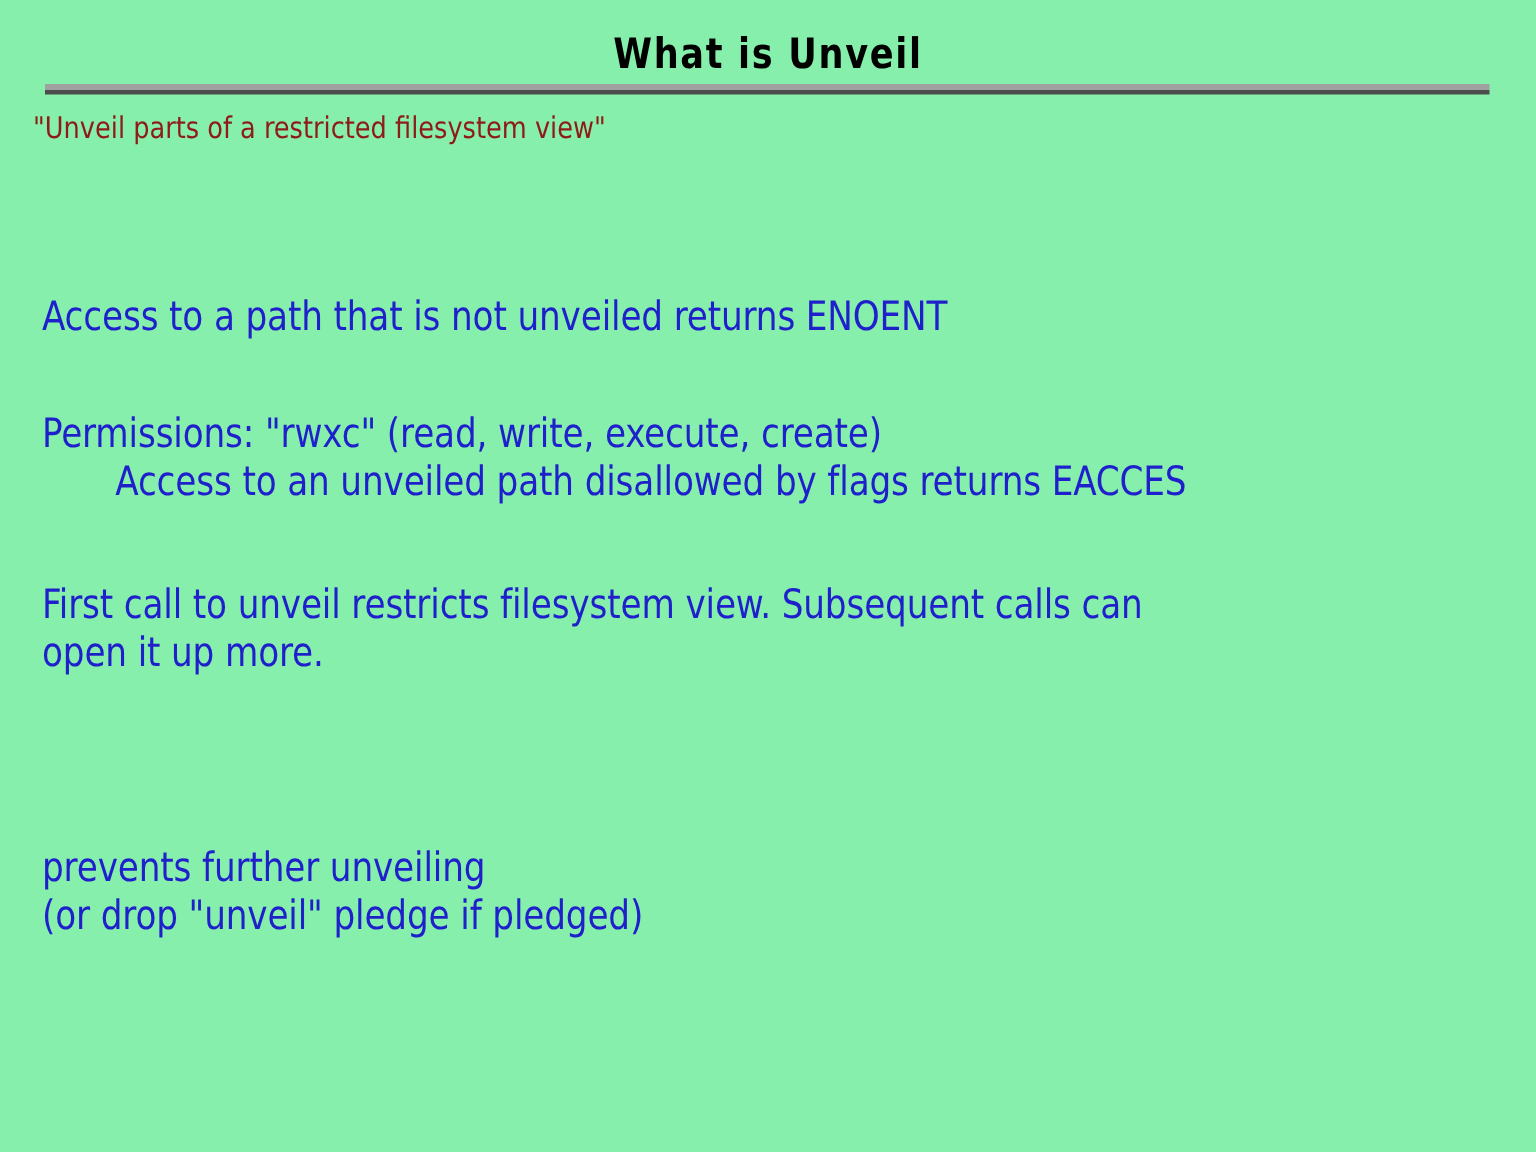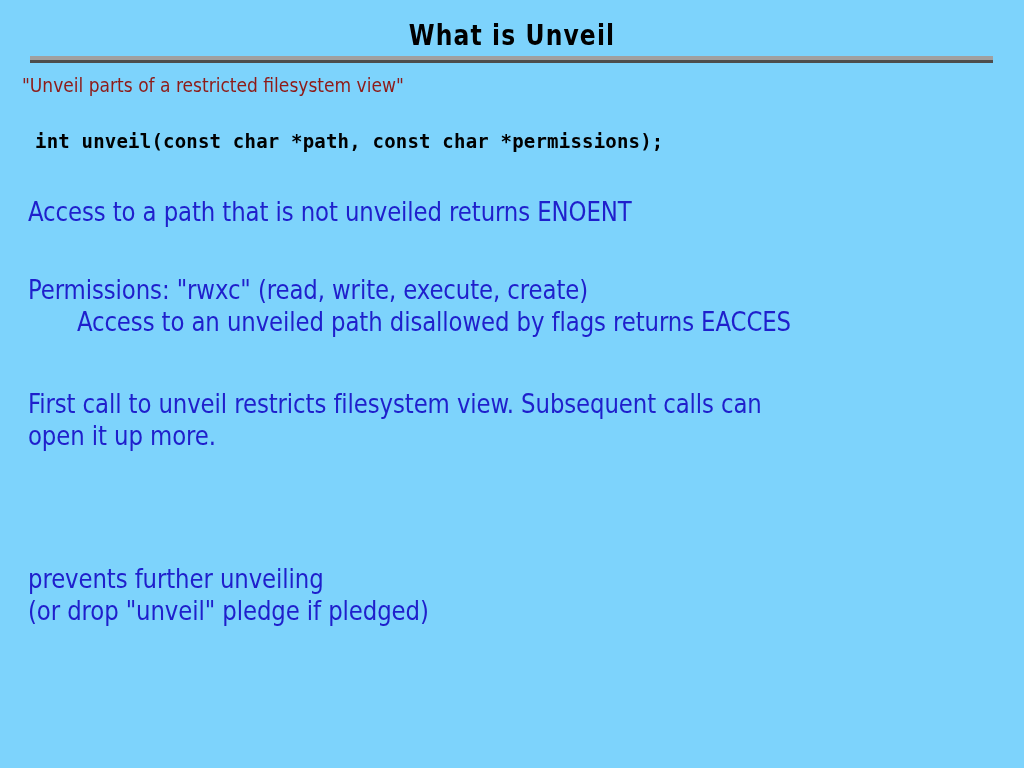--- a/index.html
+++ b/index.html
@@ -12,21 +12,21 @@
     height: 768px;
     position: relative;
     overflow: hidden;
     font-family: "DejaVu Sans", sans-serif;
     -webkit-font-smoothing: antialiased;
   }
 
   .slide {
     position: absolute;
     inset: 0;
-    background: #7dd3fc;
+    background: #86efac;
   }
 
   
   .slide-title {
     position: absolute;
     top: 22px;
     left: 0;
     width: 1024px;
     text-align: center;
     color: #000000;
@@ -119,21 +119,20 @@
 
   <div class="slide-title">What is Unveil</div>
 
   <div class="title-rule">
     <div class="band-top"></div>
     <div class="band-bottom"></div>
   </div>
 
   <div class="subtitle">"Unveil parts of a restricted filesystem view"</div>
 
-  <div class="code-line code-signature">int unveil(const char *path, const char *permissions);</div>
 
   <div class="body-text blk-enoent">
     <span class="line">Access to a path that is not unveiled returns ENOENT</span>
   </div>
 
   <div class="body-text blk-permissions">
     <span class="line">Permissions: "rwxc" (read, write, execute, create)</span>
     <span class="line indent">Access to an unveiled path disallowed by flags returns EACCES</span>
   </div>
 

